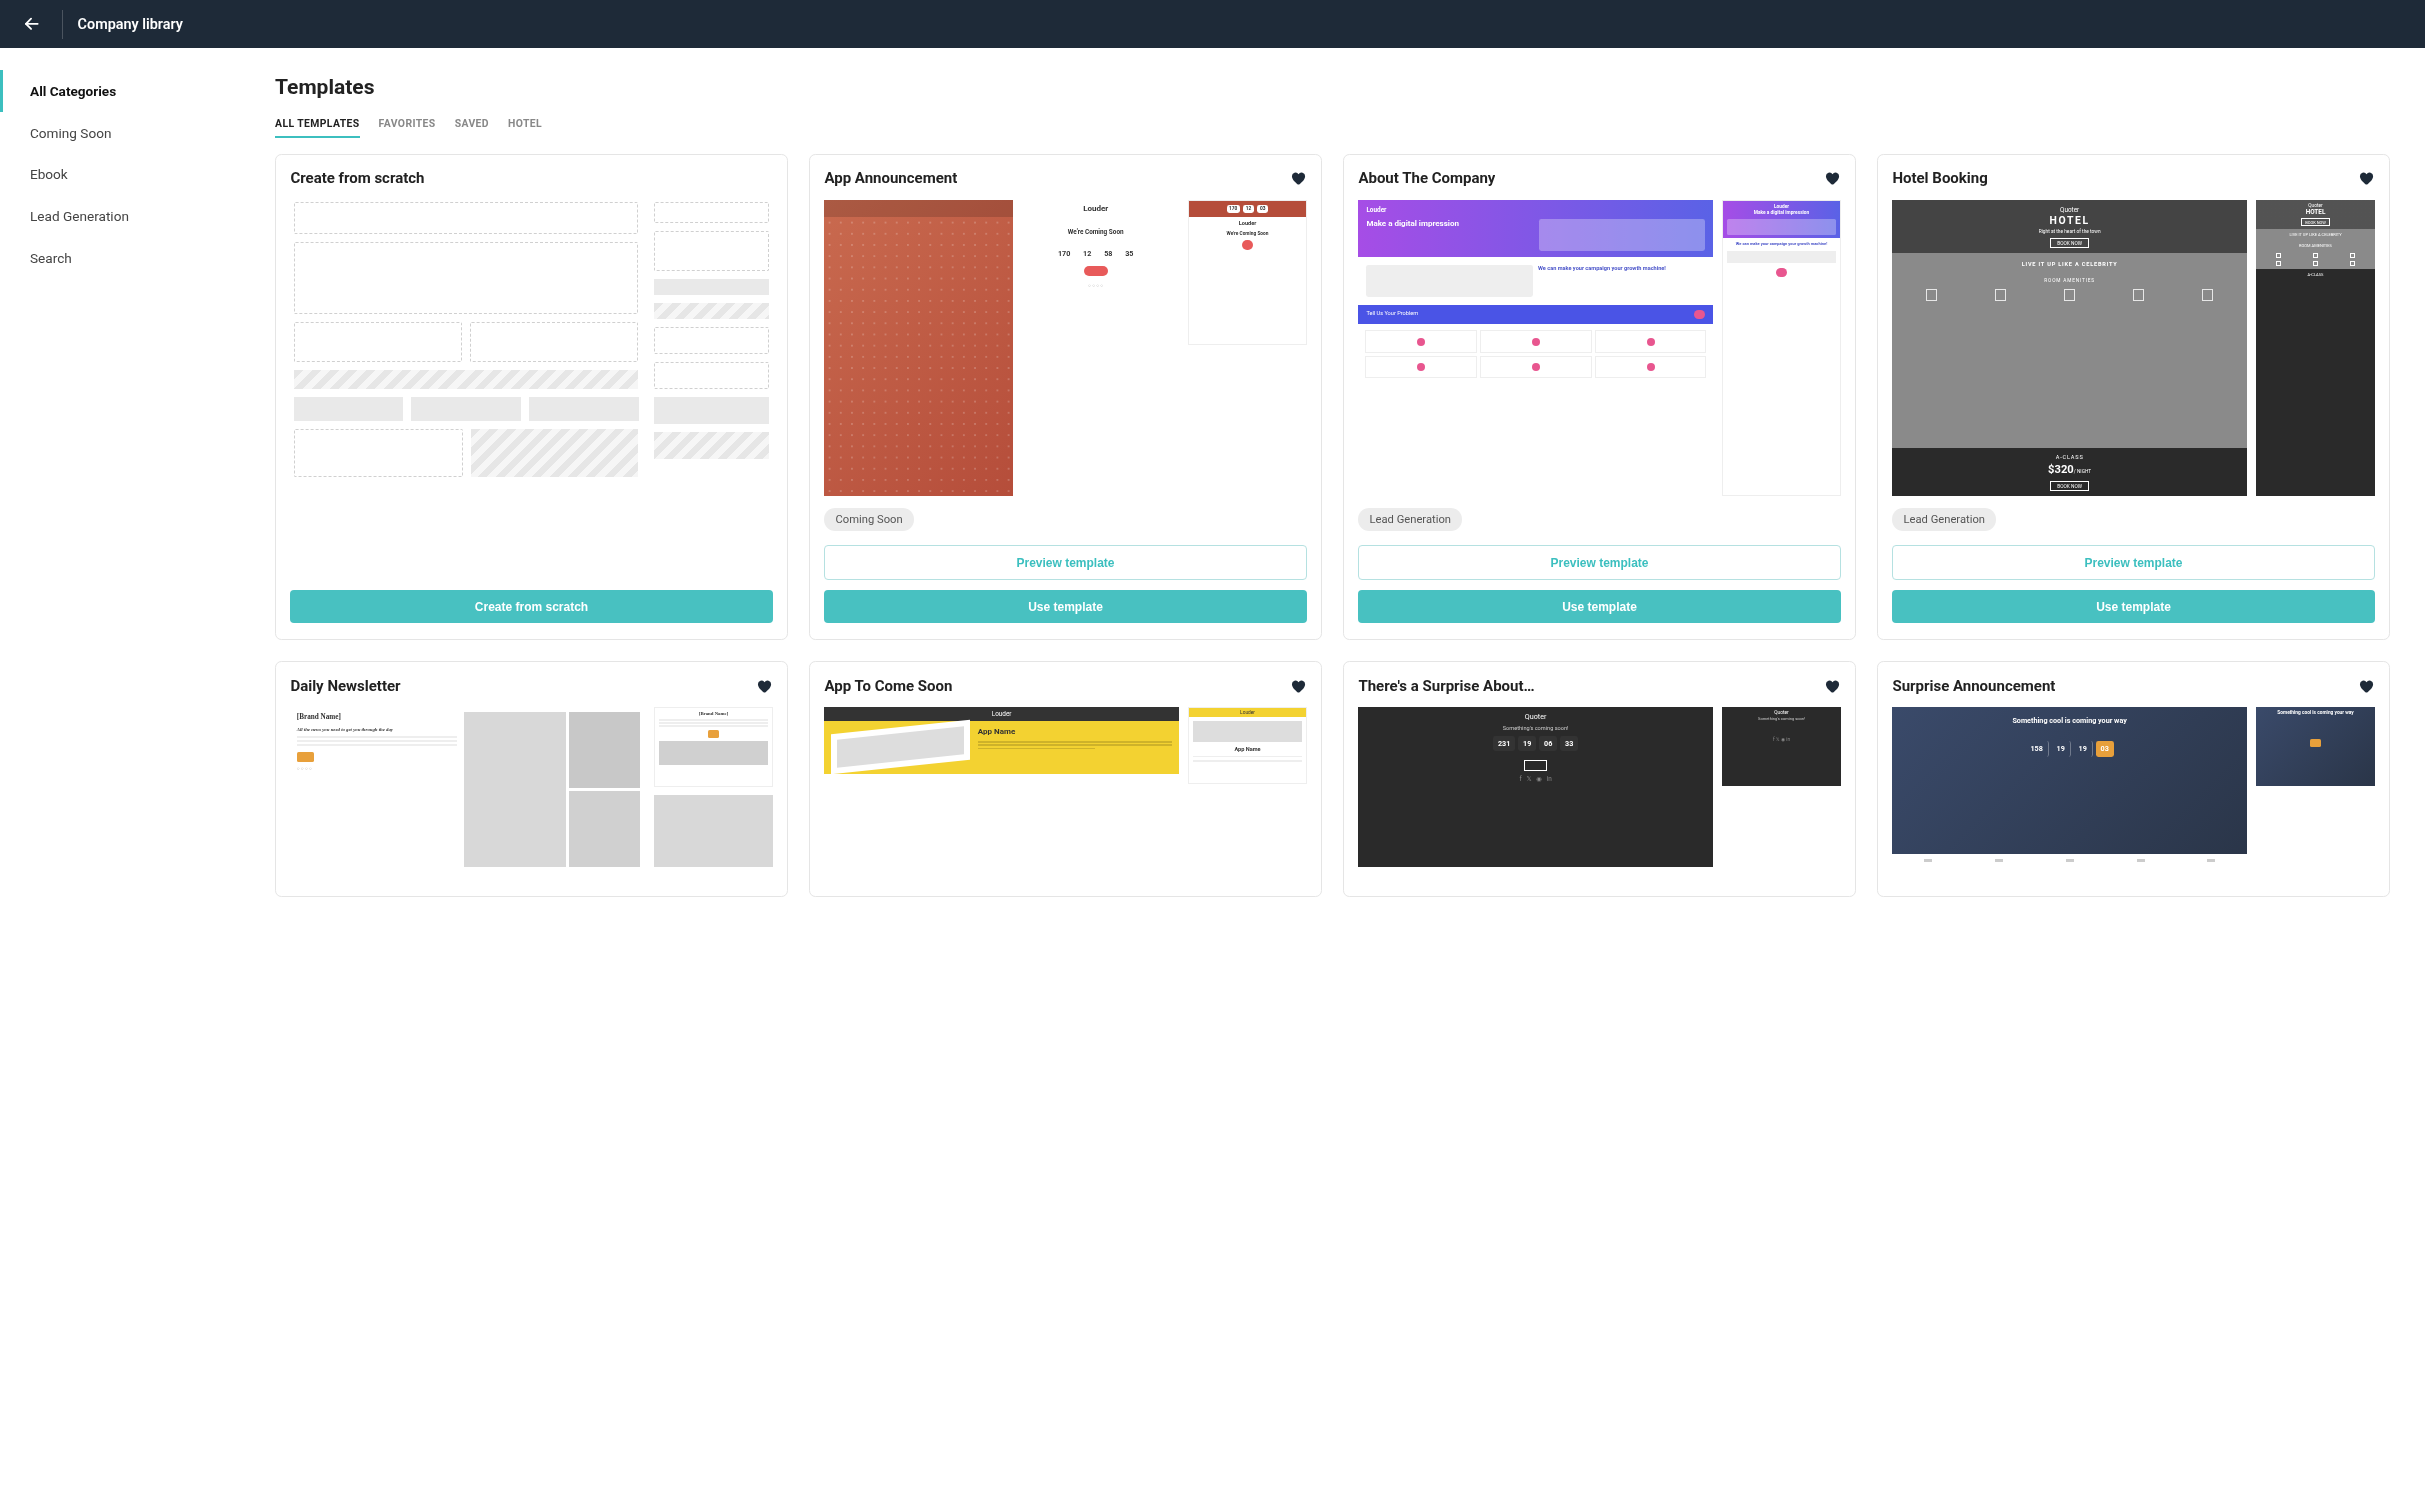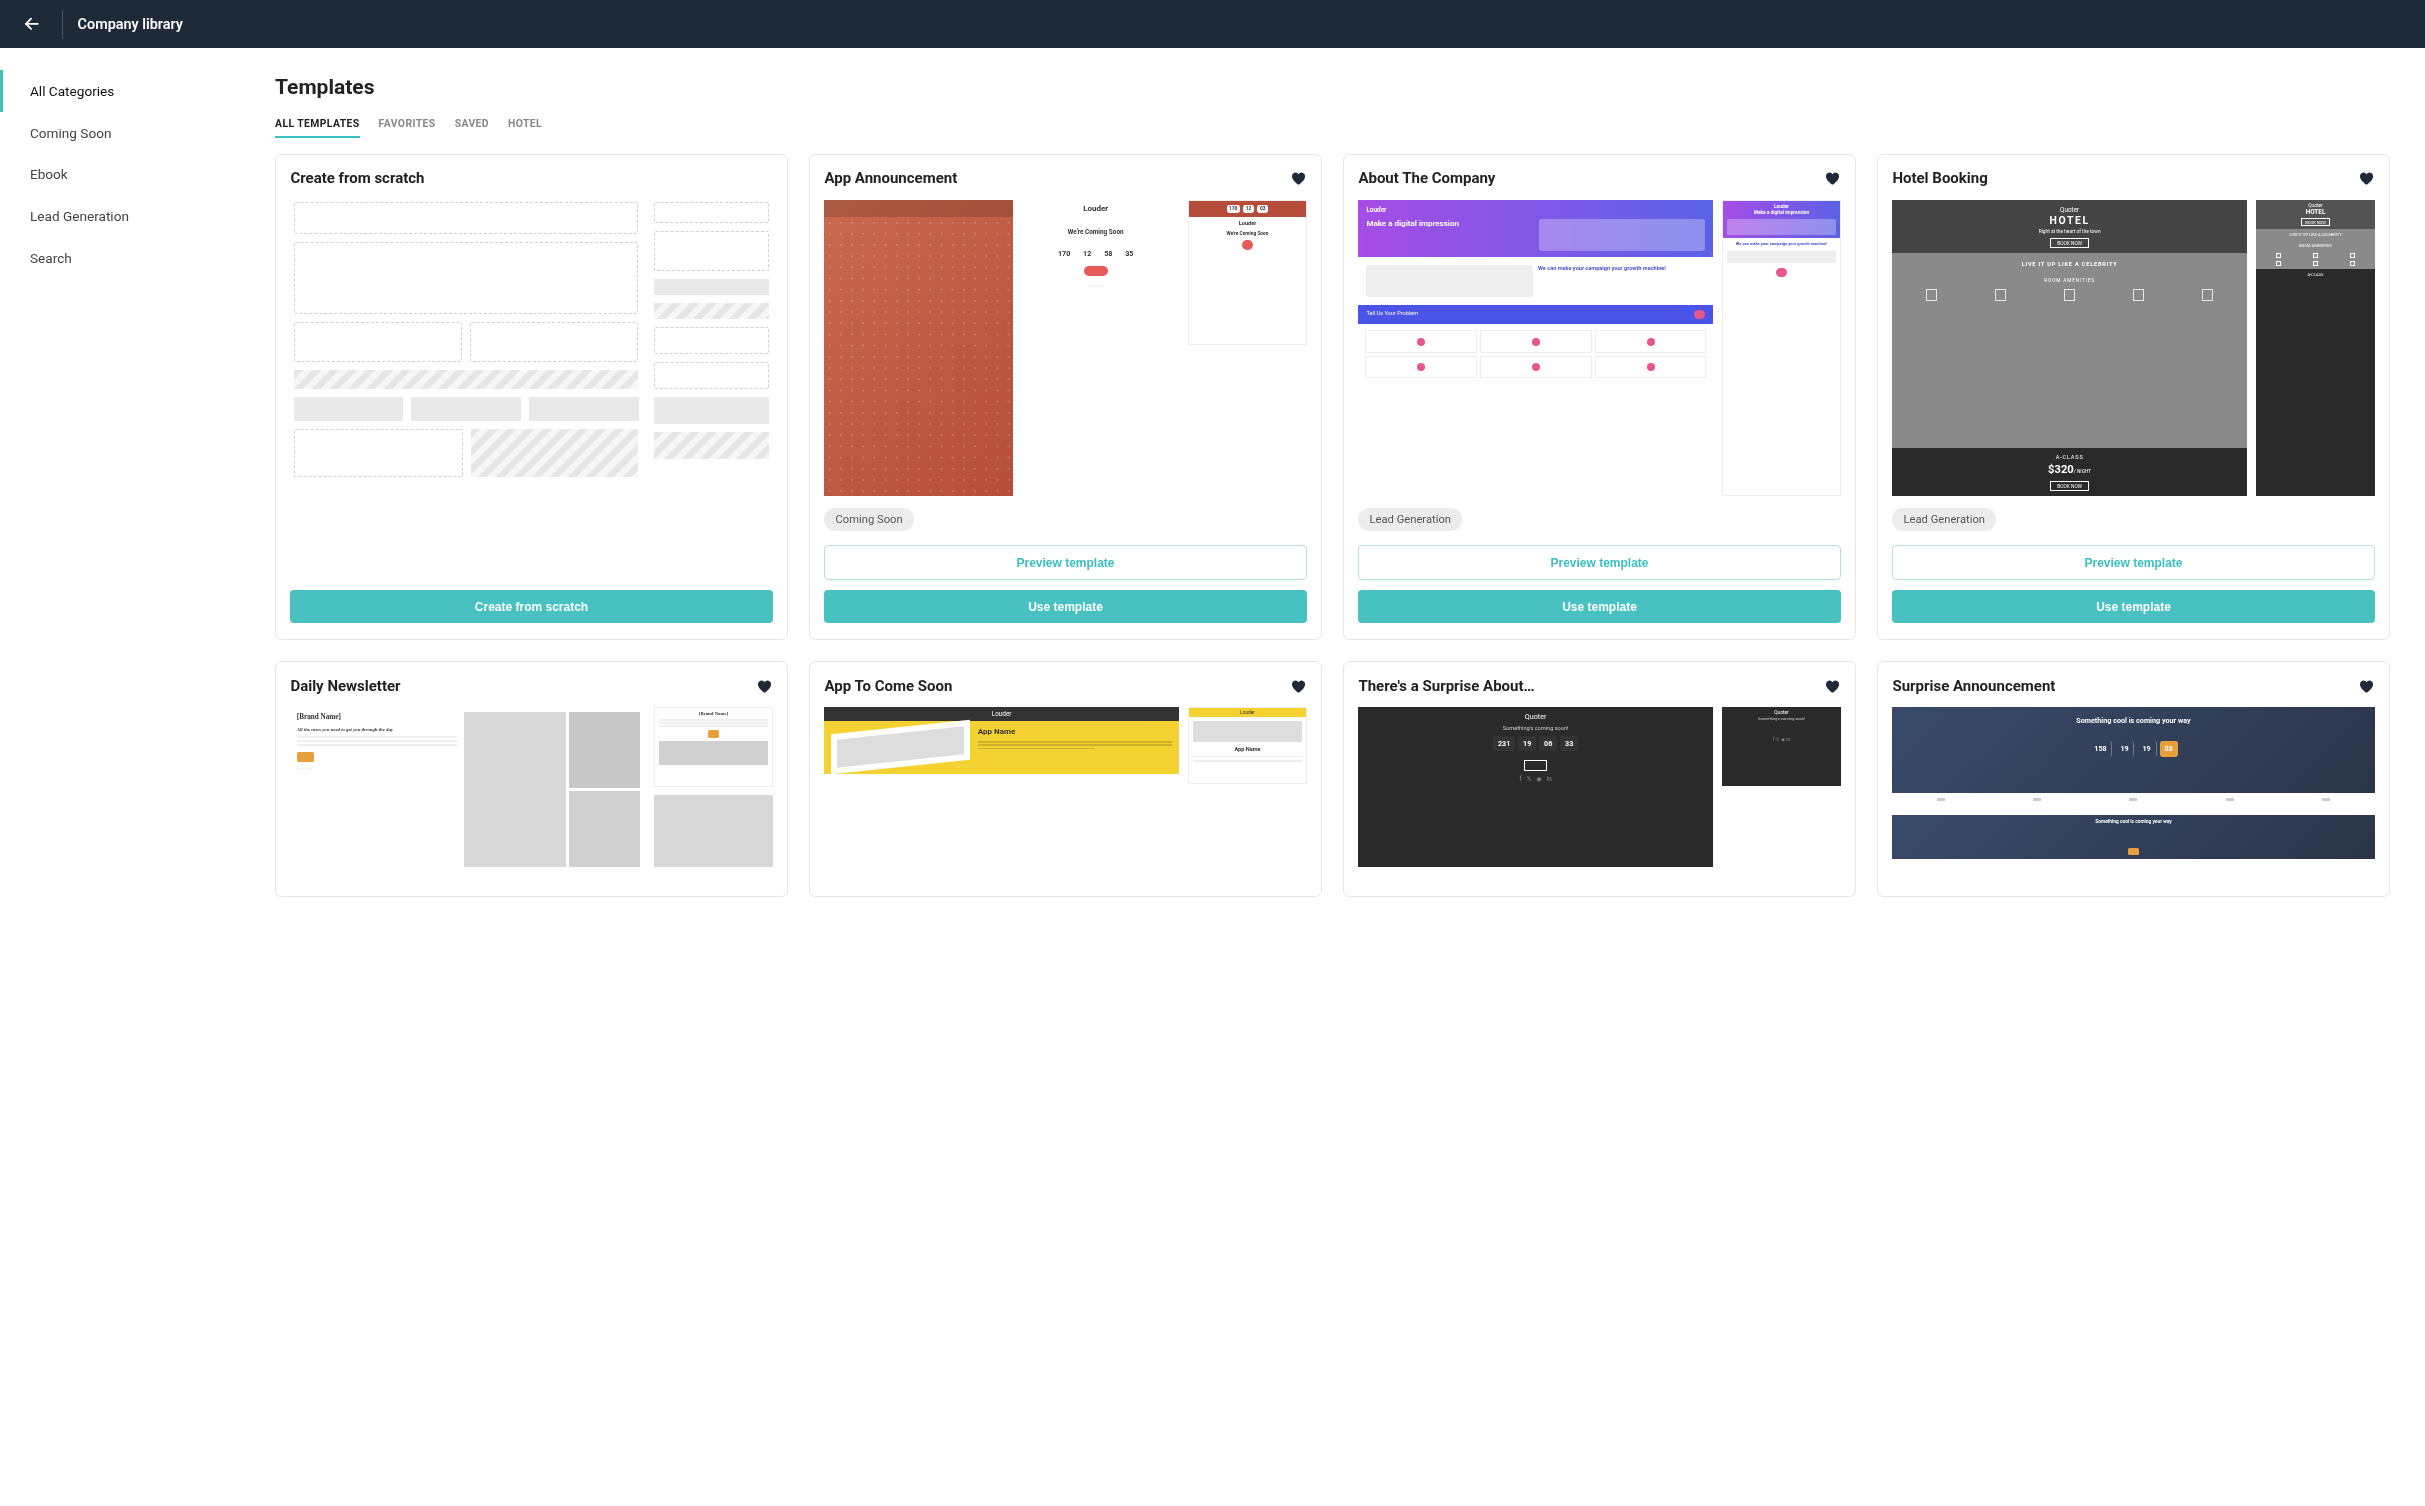--- a/index.html
+++ b/index.html
@@ -24,21 +24,21 @@
 
     
     .layout { display: flex; }
     .sidebar {
       width: 240px; padding: 22.4px 0; flex-shrink: 0;
     }
     .side-item {
       padding: 12.8px 27px; font-size: 13.6px; color: #444; cursor: pointer;
       border-left: 3.2px solid transparent;
     }
-    .side-item.active { color: #111; font-weight: 400; border-left-color: #3cbfbf; }
+    .side-item.active { color: #111; font-weight: 700; border-left-color: #3cbfbf; }
 
     .main { flex: 1; padding: 27px 35px; }
     .main h1 { font-size: 21px; font-weight: 700; margin-bottom: 17.6px; color: #222; }
 
     
     .tabs { display: flex; gap: 19px; border-bottom: none; margin-bottom: 16px; }
     .tab {
       font-size: 10.4px; letter-spacing: 0.4px; font-weight: 700; color: #888;
       padding-bottom: 6.4px; cursor: pointer; border-bottom: 2.4px solid transparent;
     }
@@ -455,21 +455,21 @@
         </div>
       </div>
 
       <div class="card">
         <div class="card-head">
           <div class="card-title">Surprise Announcement</div>
           <div class="heart"><svg viewBox="0 0 24 24">
                 <path d="M12 21s-8-5.3-8-11a5 5 0 0 1 9-3 5 5 0 0 1 9 3c0 5.7-8 11-8 11z"></path>
               </svg></div>
         </div>
-        <div class="thumb" style="height:160px;flex-direction:column;">
+        <div class="thumb" style="height:160px;">
           <div class="thumb-main mock" style="background:linear-gradient(135deg,#3a4a6a,#2a3548);">
             <div style="height:9.6px;"></div>
             <div style="text-align:center; font-size:7.2px; font-weight:700;">Something cool is coming your way</div>
             <div class="countrow" style="margin-top:16px;">
               <div class="countbox" style="background:transparent; color:#fff; border-right:0.8px solid rgba(255,255,255,0.3);">158</div>
               <div class="countbox" style="background:transparent; color:#fff; border-right:0.8px solid rgba(255,255,255,0.3);">19</div>
               <div class="countbox" style="background:transparent; color:#fff; border-right:0.8px solid rgba(255,255,255,0.3);">19</div>
               <div class="countbox" style="background:#e8a03b; color:#fff;">03</div>
             </div>
             <div style="flex:1;"></div>

